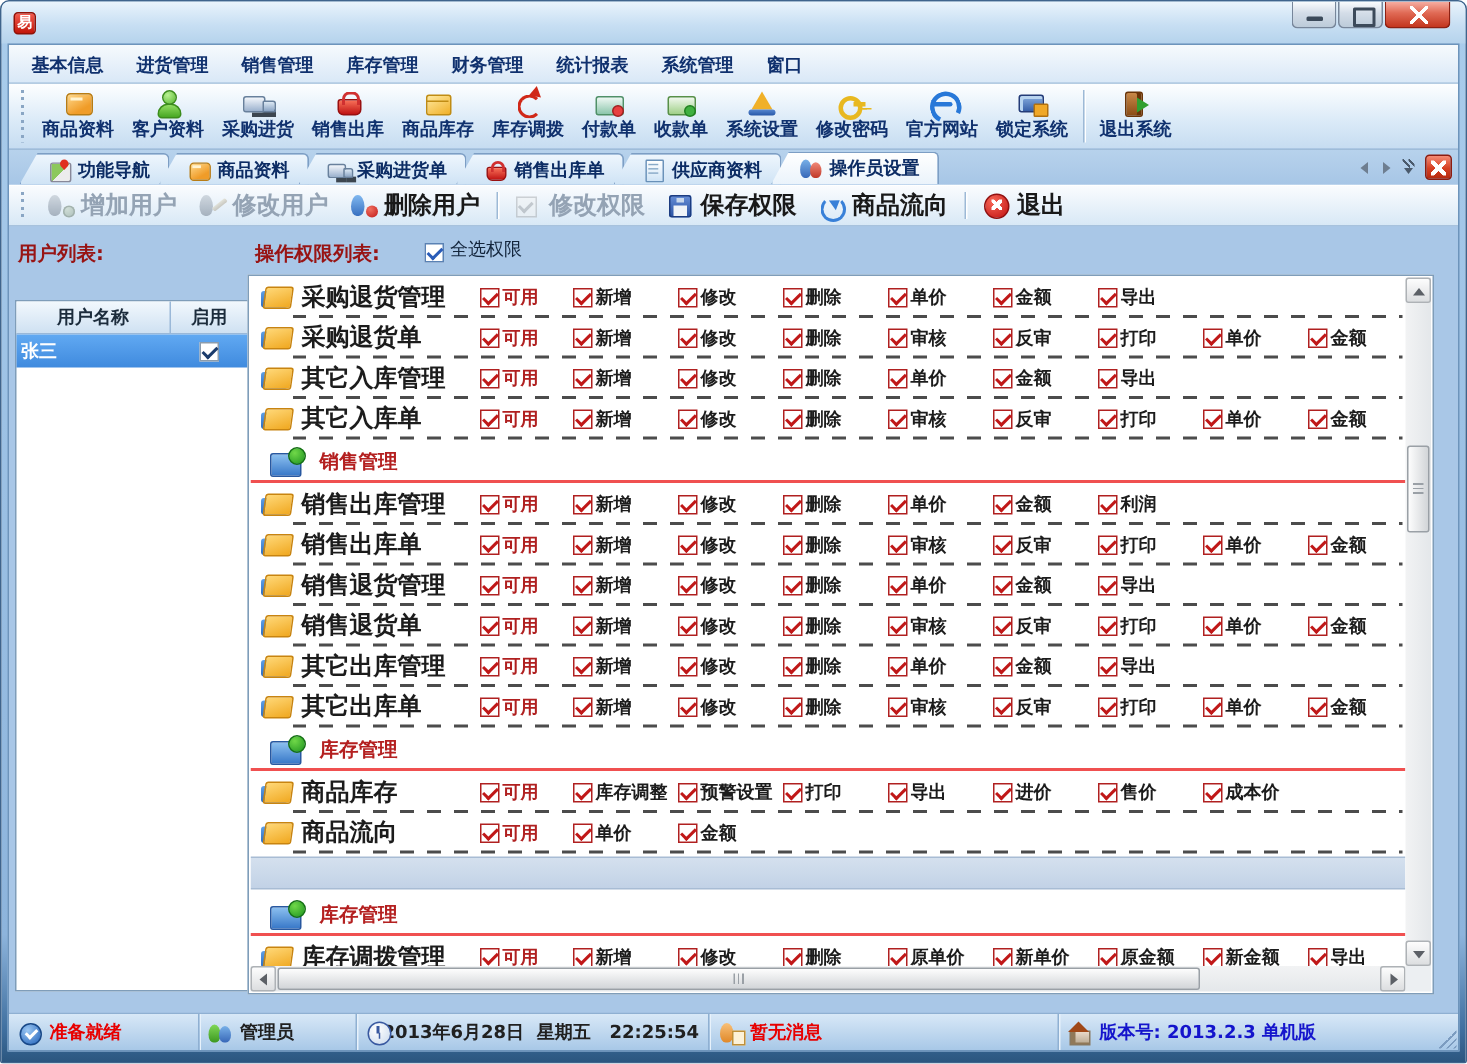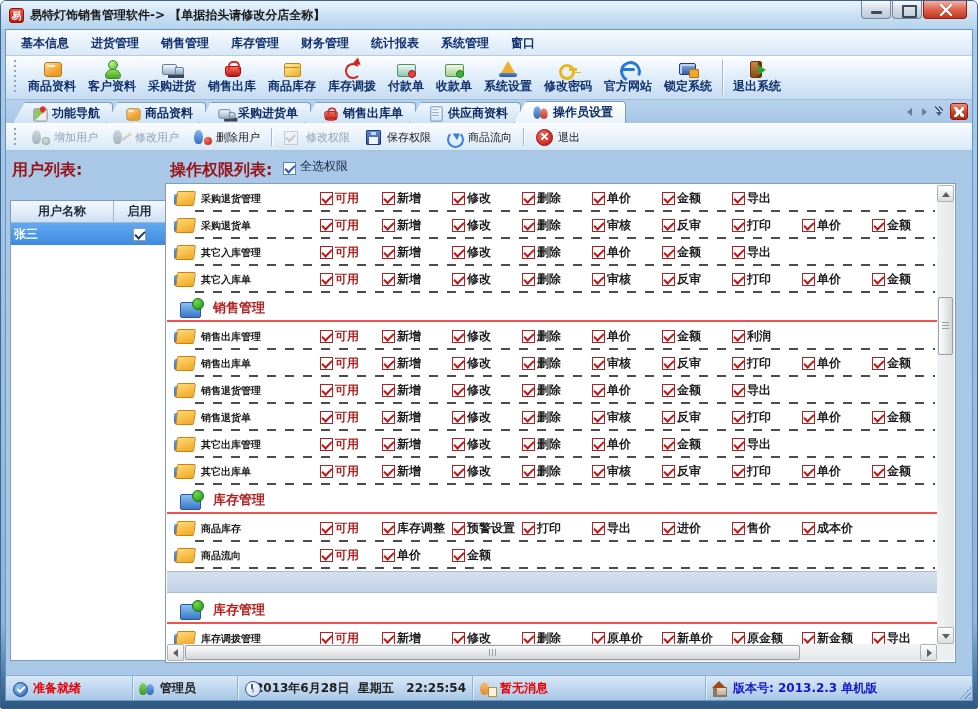--- a/index.html
+++ b/index.html
@@ -36,43 +36,43 @@
 .tarrow{width:14px;height:15px;position:relative;cursor:pointer}
 .tarrow.left::after{content:"";position:absolute;left:4px;top:4px;border:4px solid transparent;border-right:5px solid #6e7e90}
 .tarrow.right::after{content:"";position:absolute;left:6px;top:4px;border:4px solid transparent;border-left:5px solid #6e7e90}
 .tmore{width:14px;height:15px;position:relative;cursor:pointer}
 .tmore::before{content:"";position:absolute;left:2px;top:2px;width:8px;height:6px;background:linear-gradient(45deg,transparent 45%,#4a5a6c 45% 60%,transparent 60%) 0 0/5px 6px no-repeat,linear-gradient(45deg,transparent 45%,#4a5a6c 45% 60%,transparent 60%) 4px 0/5px 6px no-repeat}
 .tmore::after{content:"";position:absolute;left:3px;bottom:0;border:3px solid transparent;border-top:4px solid #4a5a6c}
 .tclose{width:18px;height:17px;border-radius:3px;border:1px solid #8c1c10;background:linear-gradient(#f58b74,#d63f22 55%,#b52a10);position:relative;cursor:pointer}
 .tclose::after{content:"";position:absolute;left:3px;top:2.5px;width:10px;height:10px;background:linear-gradient(45deg,transparent 40%,#fff 40% 60%,transparent 60%),linear-gradient(-45deg,transparent 40%,#fff 40% 60%,transparent 60%)}
 
 .actionbar{height:28px;display:flex;align-items:center;background:linear-gradient(#fafcfe,#d8e8f6);border-top:1px solid #fff;border-bottom:1px solid #a7c2dd;padding-left:8px}
-.act{display:flex;align-items:center;gap:3px;padding:2px 7px;font-size:11px;font-weight:normal;color:#191919;cursor:pointer;border-radius:3px;white-space:nowrap}
+.act{display:flex;align-items:center;gap:3px;padding:2px 7px;font-size:16px;font-weight:bold;color:#191919;cursor:pointer;border-radius:3px;white-space:nowrap}
 .act.disabled{color:#94a3b4}
 .act.disabled .aic{opacity:.45;filter:grayscale(.8)}
 .asep{width:1px;height:18px;background:#9db9d6;box-shadow:1px 0 0 #fff;margin:0 4px}
 
 .main{flex:1;position:relative;background:#a9c7e7}
-.sec-label{position:absolute;top:9px;font-size:16px;font-weight:bold;color:#981414}
+.sec-label{position:absolute;top:9px;font-size:13px;font-weight:bold;color:#981414}
 
 .usertable{position:absolute;left:4px;top:49px;width:156px;bottom:14px;background:#fff;border:1px solid #7f9db9}
 .ut-head{display:flex;height:22px;background:linear-gradient(#f2f8fd,#cfe1f2);border-bottom:1px solid #9ab8d8}
 .ut-h{font-size:12px;font-weight:bold;color:#1c2c3c;text-align:center;line-height:21px}
 .ut-h.c1{width:103px;border-right:1px solid #9ab8d8}
 .ut-h.c2{flex:1}
 .ut-row{display:flex;height:22px;background:linear-gradient(#61a9f2,#3f8ade);color:#fff;cursor:pointer}
 .ut-c1{width:103px;font-size:12px;font-weight:bold;line-height:22px;padding-left:3px}
 .ut-c2{flex:1;display:flex;align-items:center;justify-content:center}
 
 .permwrap{position:absolute;left:159px;top:32px;right:16px;bottom:12px;background:#fff;border:1px solid #7f9db9}
 .selectall{position:absolute;left:277px;top:7px;display:flex;align-items:flex-end;gap:4px;font-size:12px;font-weight:normal;color:#13253c;cursor:pointer}
 .viewport{position:absolute;left:1px;top:1px;right:18px;bottom:18px;overflow:hidden}
 .perm-row{position:relative;display:flex;align-items:center;height:27px}
 .pcell-label{flex:0 0 153px;display:flex;align-items:center;gap:7px;padding-left:7px;overflow:visible;white-space:nowrap}
-.plabel{font-size:10px;font-weight:bold;color:#1c1c1c}
+.plabel{font-size:16px;font-weight:bold;color:#1c1c1c}
 .pcell{flex:0 0 70px;display:flex;align-items:center;gap:2px;white-space:nowrap}
 .pcell.first{flex:0 0 62px}
 .pname{font-size:12px;font-weight:bold;color:#1c1c1c}
 .pname.avail{color:#b02020}
 .perm-row::after{content:"";position:absolute;left:28px;right:2px;bottom:0;height:2px;background:repeating-linear-gradient(90deg,#4c4c4c 0 9px,transparent 9px 18px)}
 .perm-group{position:relative;display:flex;align-items:center;gap:10px;height:30px;padding-left:12px}
 .glabel{font-size:13px;font-weight:bold;color:#b42020}
 .perm-group::after{content:"";position:absolute;left:0;right:0;bottom:1px;height:2px;background:#f05050}
 .perm-gap{height:22px;margin:2px 0;background:linear-gradient(#d4e0ee,#c2d2e6);border-top:1px solid #a8bcd4;border-bottom:1px solid #a8bcd4}
 
@@ -180,21 +180,20 @@
 .gfolder::before{content:"";position:absolute;left:1px;top:4px;width:19px;height:14px;background:linear-gradient(#8cc0f0,#3878c8);border-radius:2px;border:1px solid #2858a0}
 .gfolder::after{content:"";position:absolute;left:13px;top:0;width:10px;height:10px;border-radius:50%;background:radial-gradient(circle at 35% 30%,#70d848,#1e9420),linear-gradient(#fff,#fff) 50% 50%/6px 2px no-repeat,linear-gradient(#fff,#fff) 50% 50%/2px 6px no-repeat;background-blend-mode:normal;border:1px solid #157015;box-shadow:inset 0 0 0 10px transparent}
 .gfolder b{position:absolute;left:16px;top:2px;width:5px;height:5px;background:linear-gradient(#fff,#fff) 50% 50%/5px 1.6px no-repeat,linear-gradient(#fff,#fff) 50% 50%/1.6px 5px no-repeat}
 </style>
 </head>
 <body>
 
 <div class="window">
   <div class="titlebar">
     <div class="applogo">易</div>
-    <div class="apptitle">易特灯饰销售管理软件-&gt; 【单据抬头请修改分店全称】</div>
     <div class="winbtns">
       <div class="wbtn min"></div>
       <div class="wbtn max"></div>
       <div class="wbtn close"></div>
     </div>
   </div>
   <div class="client">
     <div class="menubar" id="menu-items">
         <div class="menu-item">基本信息</div>
         <div class="menu-item">进货管理</div>

